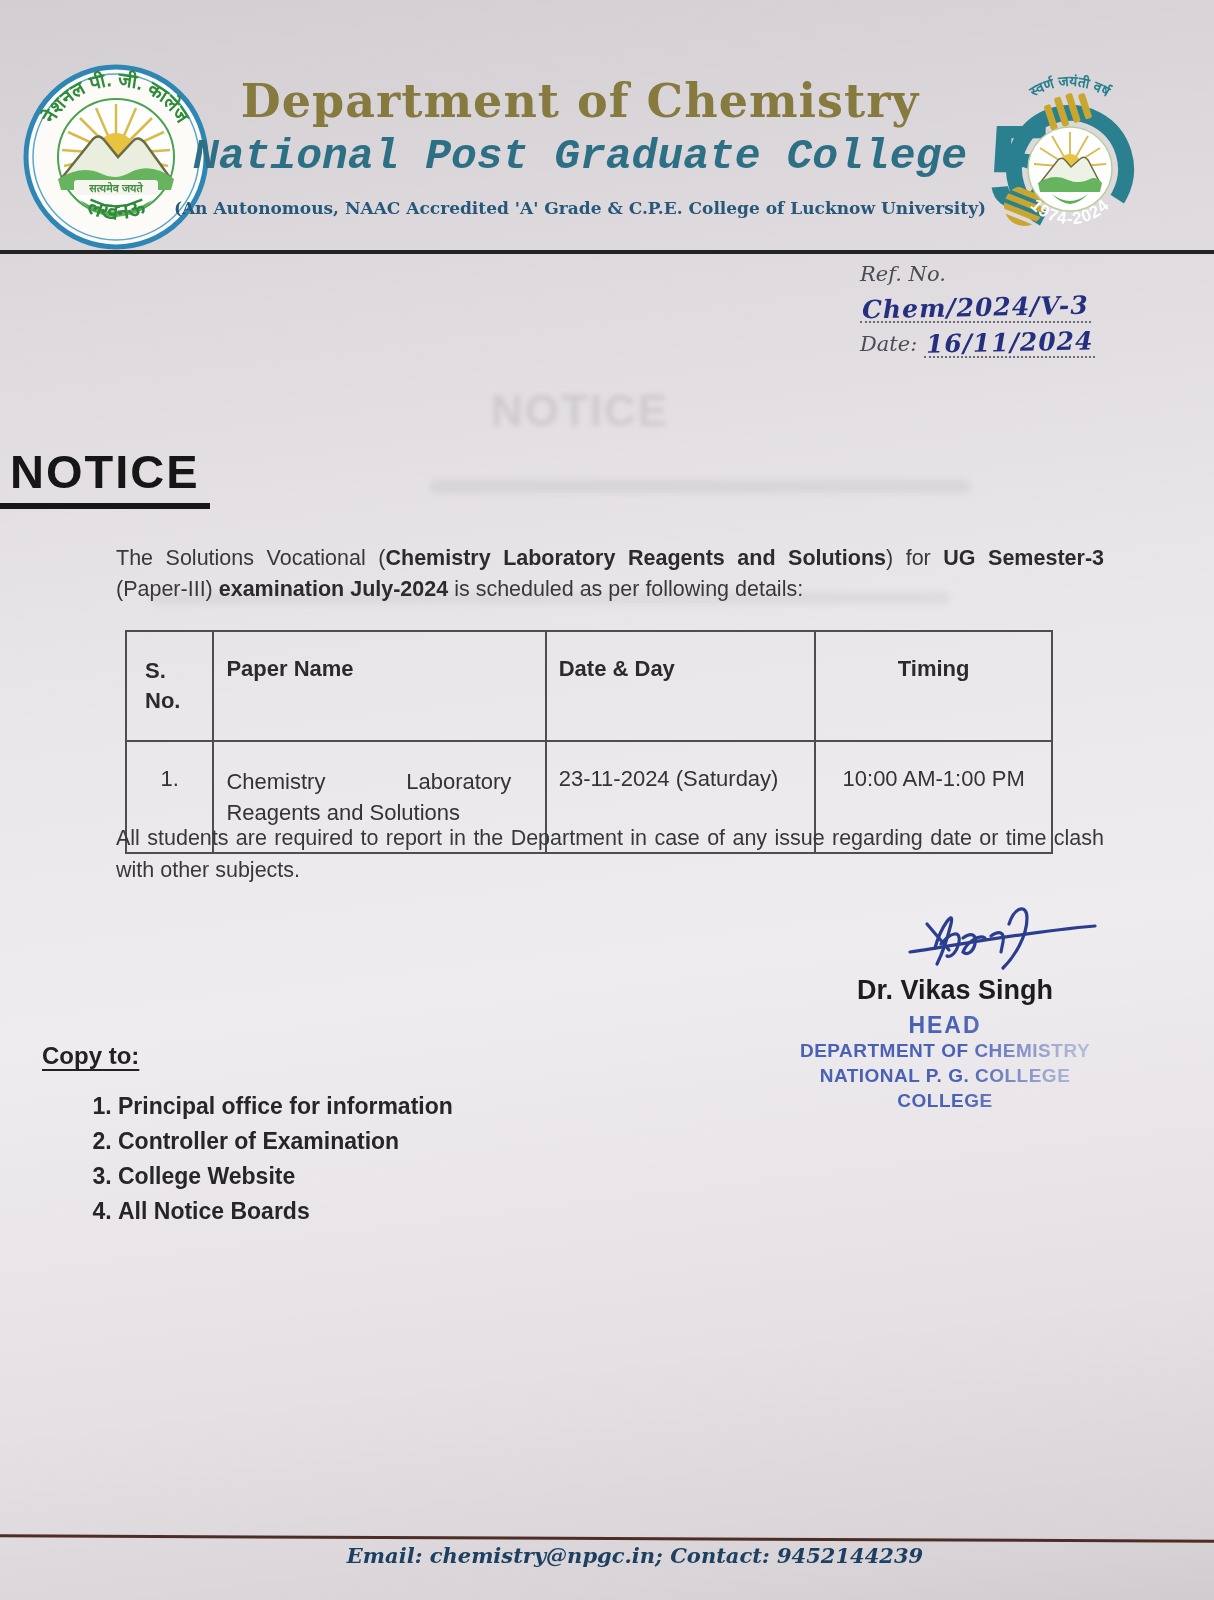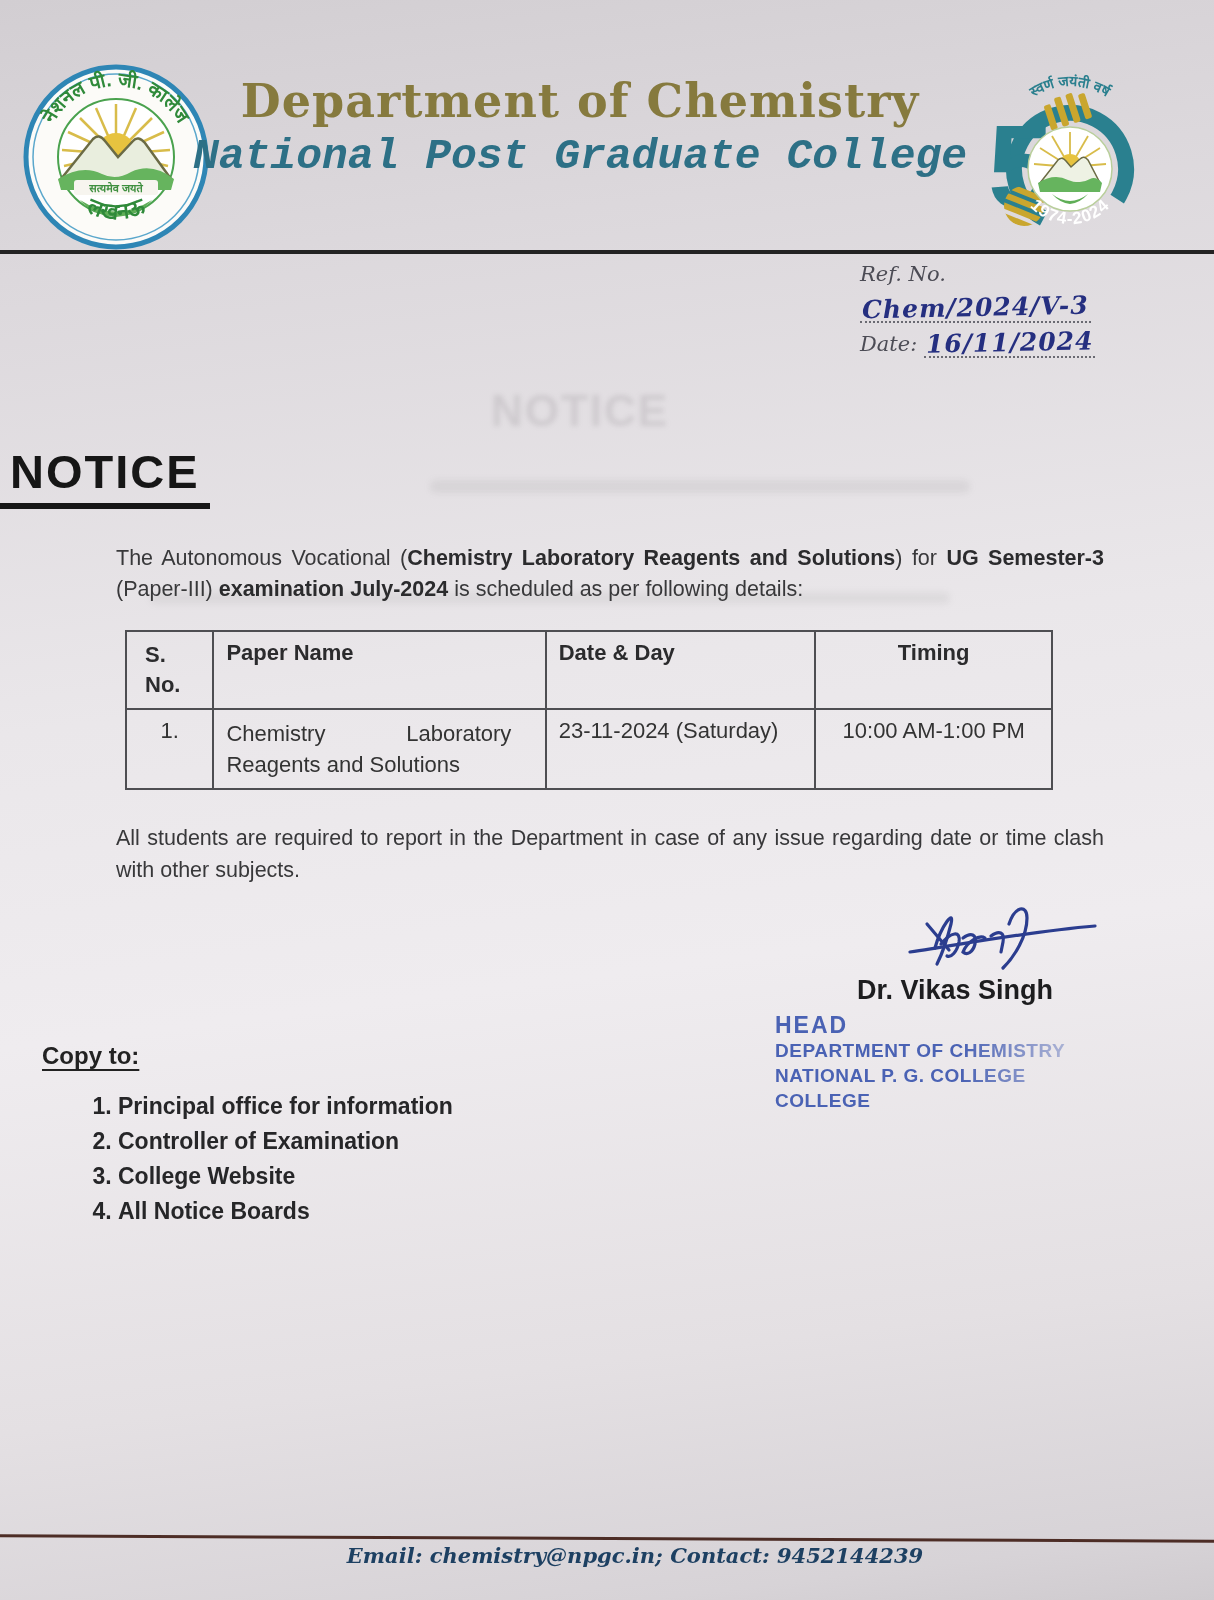--- a/index.html
+++ b/index.html
@@ -33,34 +33,34 @@
   .ghost-bar1{top:480px;left:430px;width:540px;height:13px;background:rgba(110,108,112,0.10);filter:blur(3px);border-radius:6px;}
   .ghost-bar2{top:592px;left:150px;width:800px;height:12px;background:rgba(110,108,112,0.09);filter:blur(3px);border-radius:6px;}
   
   .notice-title-wrap{top:444px;left:0;width:1214px;}
   .notice-title-wrap span{display:inline-block;font-size:47px;font-weight:bold;letter-spacing:2px;
     color:#161616;border-bottom:6px solid #161616;padding:0 10px 4px;}
   .intro{top:521px;left:116px;width:988px;font-size:21.5px;line-height:31px;
     text-align:justify;color:#38383a;}
   .intro .b{font-weight:bold;color:#2b2b2d;}
   table.exam{position:absolute;top:630px;left:125px;width:928px;border-collapse:collapse;}
-  table.exam td{border:2.5px solid #4e4e52;font-size:22px;color:#333;vertical-align:top;padding:8px 12px;}
+  table.exam td{border:2.5px solid #4e4e52;font-size:22px;color:#333;vertical-align:top;padding:24px 12px;}
   table.exam .hdr{font-weight:bold;color:#2b2b2d;}
   td.c-sno{width:62px;text-align:center;}
   td.c-paper{width:307px;}
   td.c-date{width:248px;}
   td.c-time{width:215px;text-align:center;}
   .paper-just{display:block;width:285px;text-align:justify;line-height:31px;}
   .hdr-sno span{display:block;line-height:30px;text-align:left;padding-left:6px;}
   .closing{top:800px;left:116px;width:988px;font-size:21.5px;line-height:32px;
     text-align:justify;color:#38383a;}
   
   .sig-script{top:898px;left:905px;}
   .sig-name{top:975px;left:800px;width:310px;text-align:center;font-size:27px;font-weight:bold;color:#1d1d1f;}
-  .stamp{top:1012px;left:775px;width:340px;color:#4a62b4;font-weight:bold;
+  .stamp{top:1012px;left:775px;width:340px;text-align:center;color:#4a62b4;font-weight:bold;
     -webkit-mask-image:linear-gradient(90deg,#000 55%,rgba(0,0,0,0.45) 82%,rgba(0,0,0,0.22) 100%);
     mask-image:linear-gradient(90deg,#000 55%,rgba(0,0,0,0.45) 82%,rgba(0,0,0,0.22) 100%);
     filter:blur(0.3px);}
   .stamp .l0{font-size:23px;line-height:26px;letter-spacing:2px;}
   .stamp .l1,.stamp .l2,.stamp .l3{font-size:19px;line-height:25px;letter-spacing:0.5px;}
   
   .copy-head{top:1042px;left:42px;font-size:24px;font-weight:bold;color:#222;
     text-decoration:underline;text-underline-offset:5px;text-decoration-thickness:2px;}
   .copy-list{top:1092px;left:78px;width:520px;}
   .copy-list ol{margin:0;padding-left:40px;font-size:23px;font-weight:bold;color:#262628;}
@@ -106,20 +106,21 @@
     <text font-size="19" fill="#2f8a3a" font-weight="bold">
       <textPath href="#arcTop" startOffset="50%" text-anchor="middle">नेशनल पी. जी. कालेज</textPath>
     </text>
     <text font-size="22" fill="#2f8a3a" font-weight="bold">
       <textPath href="#arcBot" startOffset="50%" text-anchor="middle">लखनऊ</textPath>
     </text>
   </svg>
 
   <div class="abs dept-title">Department of Chemistry</div>
   <div class="abs college-name">National Post Graduate College</div>
+  <div class="abs accred">(An Autonomous, NAAC Accredited 'A' Grade &amp; C.P.E. College of Lucknow University)</div>
 
   <svg class="abs logo-right" width="168" height="188" viewBox="0 0 168 188">
     <defs>
       <path id="jarcTop" d="M 20,82 A 66,66 0 0 1 152,82"></path>
       <path id="jarcYears" d="M 31,99 A 55,55 0 0 0 141,99"></path>
       <clipPath id="ballClip">
           <circle cx="40" cy="136" r="20"></circle>
         </clipPath>
     </defs>
     <text font-size="14" fill="#2a7f8e" font-weight="bold">
@@ -176,21 +177,21 @@
   </div>
 
   <div class="abs ghost-title">NOTICE</div>
   <div class="abs ghost-bar1"></div>
   <div class="abs ghost-bar2"></div>
 
   <div class="abs notice-title-wrap">
     <span>NOTICE</span>
   </div>
 
-  <p class="abs intro"><span>The Autonomous Vocational (</span><span class="b">Chemistry Laboratory Reagents and Solutions</span><span>) for </span><span class="b">UG Semester-3</span><span> (Paper-III) </span><span class="b">examination July-2024</span><span> is scheduled as per following details:</span></p>
+  <p class="abs intro"><span>The Solutions Vocational (</span><span class="b">Chemistry Laboratory Reagents and Solutions</span><span>) for </span><span class="b">UG Semester-3</span><span> (Paper-III) </span><span class="b">examination July-2024</span><span> is scheduled as per following details:</span></p>
 
   <table class="exam">
     <tbody>
         <tr>
       <td class="hdr c-sno hdr-sno">
         <span>S. No.</span>
       </td>
       <td class="hdr c-paper">Paper Name</td>
       <td class="hdr c-date">Date &amp; Day</td>
       <td class="hdr c-time">Timing</td>

